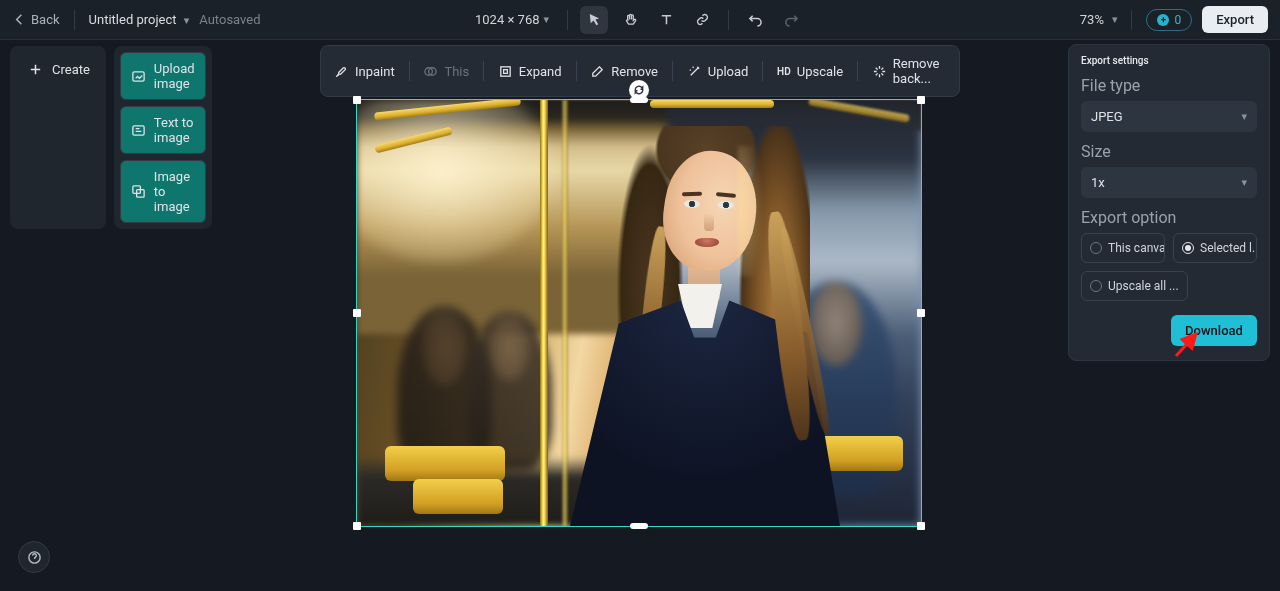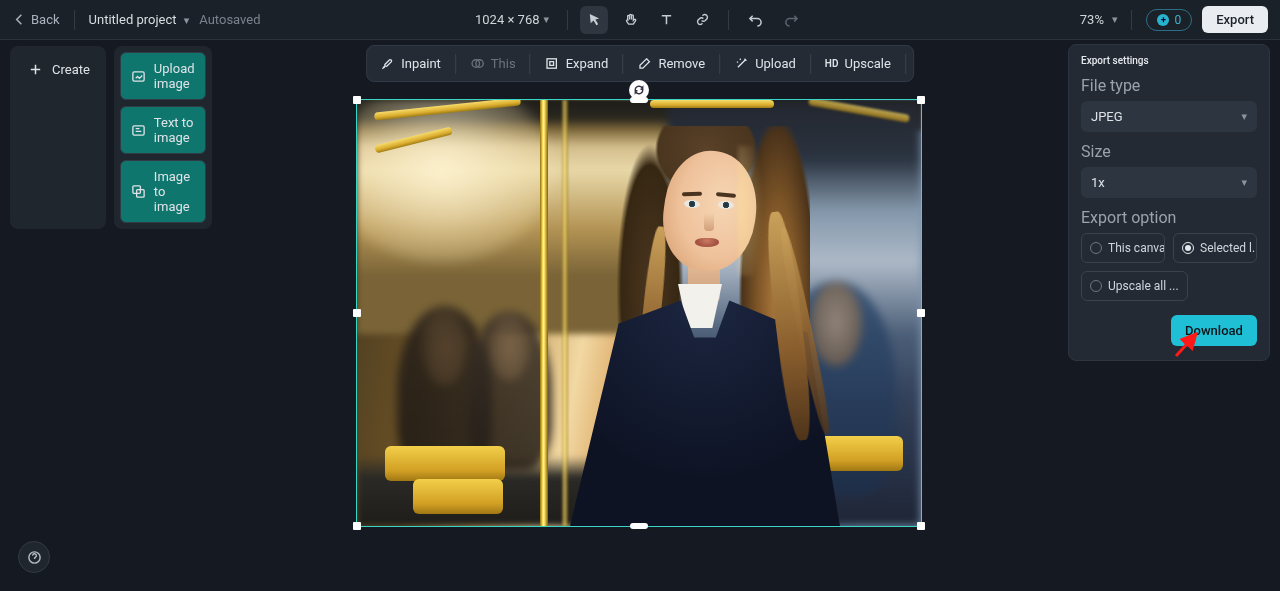--- a/index.html
+++ b/index.html
@@ -583,20 +583,26 @@
         <path d="M4 12l8-8M11 3l2 2M3 6l1 1M6 3l1 1"></path>
       </svg>
     <span>Upload</span>
   </div>
   <div class="toolbar-sep"></div>
   <div class="toolbar-item">
     <span style="font-size:10px;font-weight:600">HD</span>
     <span>Upscale</span>
   </div>
   <div class="toolbar-sep"></div>
+  <div class="toolbar-item">
+    <svg class="svg-ico" viewBox="0 0 16 16" fill="none" stroke="currentColor" stroke-width="1.4">
+        <path d="M8 2v3M8 11v3M2 8h3M11 8h3M4 4l2 2M10 10l2 2M12 4l-2 2M6 10l-2 2"></path>
+      </svg>
+    <span>Remove back...</span>
+  </div>
 </div>
 
 <div class="canvas-wrap">
   <div class="refresh-pill">
     <svg width="12" height="12" viewBox="0 0 16 16" fill="none" stroke="#334" stroke-width="1.8">
         <path d="M3 8a5 5 0 019-3l1-1v3h-3M13 8a5 5 0 01-9 3l-1 1V9h3"></path>
       </svg>
   </div>
   <div class="canvas-img">
     <div class="ceiling"></div>

